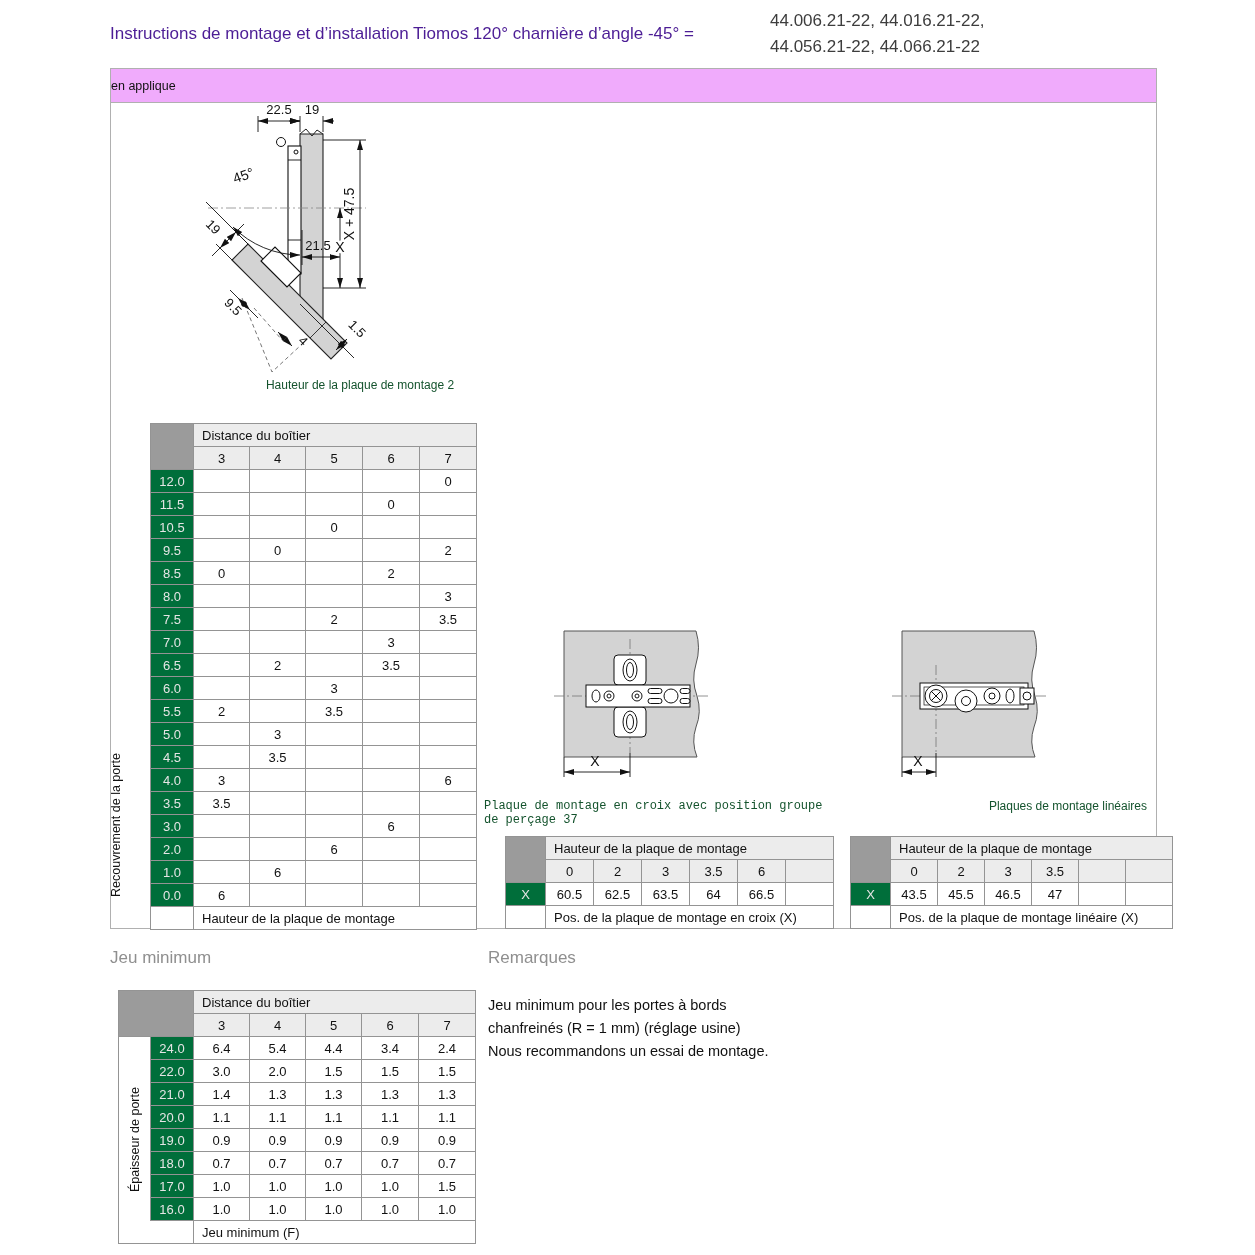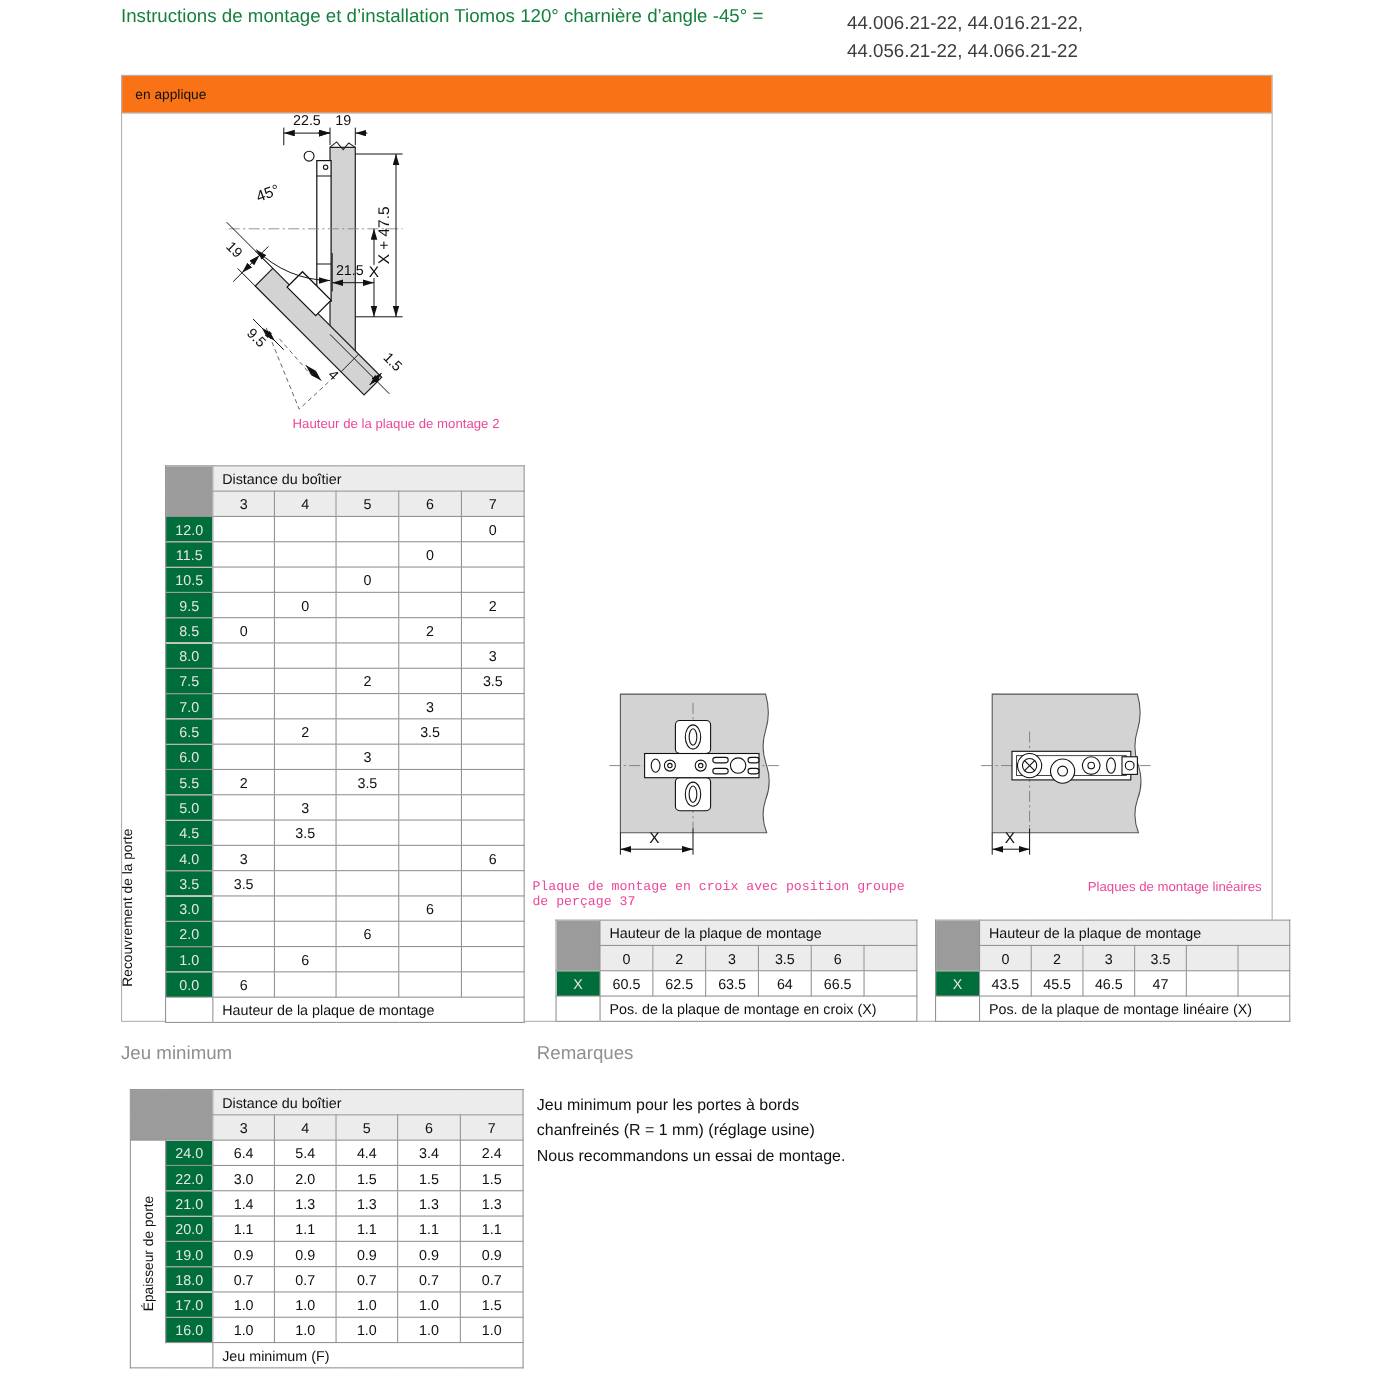--- a/index.html
+++ b/index.html
@@ -1,29 +1,29 @@
 <!DOCTYPE html>
 <html><head>
 <meta charset="utf-8">
 <style>
   html,body{margin:0;padding:0;background:#fff;}
   body{font-family:"Liberation Sans","DejaVu Sans",sans-serif;color:#111;}
   #page{position:relative;width:1255px;height:1255px;background:#fff;overflow:hidden;}
 
-  .title-left{position:absolute;left:110px;top:5px;width:655px;font-size:17px;color:#15803d;}
+  .title-left{position:absolute;left:110px;top:24px;width:655px;font-size:17px;color:#4c1d95;}
   .title-right{position:absolute;left:770px;top:8px;width:300px;font-size:17px;color:#3d3d3d;line-height:26px;}
 
   .panel{position:absolute;left:110px;top:68px;width:1047px;height:861px;border:1px solid #b0b0b0;background:#fff;box-sizing:border-box;}
-  .panel-header{height:34px;background:#f97316;border-bottom:1px solid #b0b0b0;font-size:12.5px;line-height:34px;padding-left:12px;box-sizing:border-box;}
+  .panel-header{height:34px;background:#f0abfc;border-bottom:1px solid #b0b0b0;font-size:12.5px;line-height:34px;padding-left:0;box-sizing:border-box;}
 
   svg{position:absolute;}
   .dimtext{font-size:13px;fill:#111;}
   .dimbig{font-size:14px;fill:#111;}
 
-  .caption{position:absolute;font-size:12px;color:#ec4899;}
+  .caption{position:absolute;font-size:12px;color:#14532d;}
 
   table.t{border-collapse:collapse;table-layout:fixed;font-size:13px;position:absolute;background:#fff;border:1px solid #949494;margin-left:15px;}
   .t td{border:1px solid #949494;height:22px;text-align:center;padding:0;background:#fff;overflow:hidden;white-space:nowrap;}
   .t td.corner{background:#9b9b9b;}
   .t td.gh{background:#ececec;text-align:left;padding-left:8px;}
   .t td.ch{background:#ececec;}
   .t td.g{background:#006e3a;color:#e5e5e5;}
   .t td.ft{text-align:left;padding-left:8px;}
   .t td.nb{border-left:none;border-bottom:none;background:#fff;}
   .t td.rot{border:none;background:#fff;}

